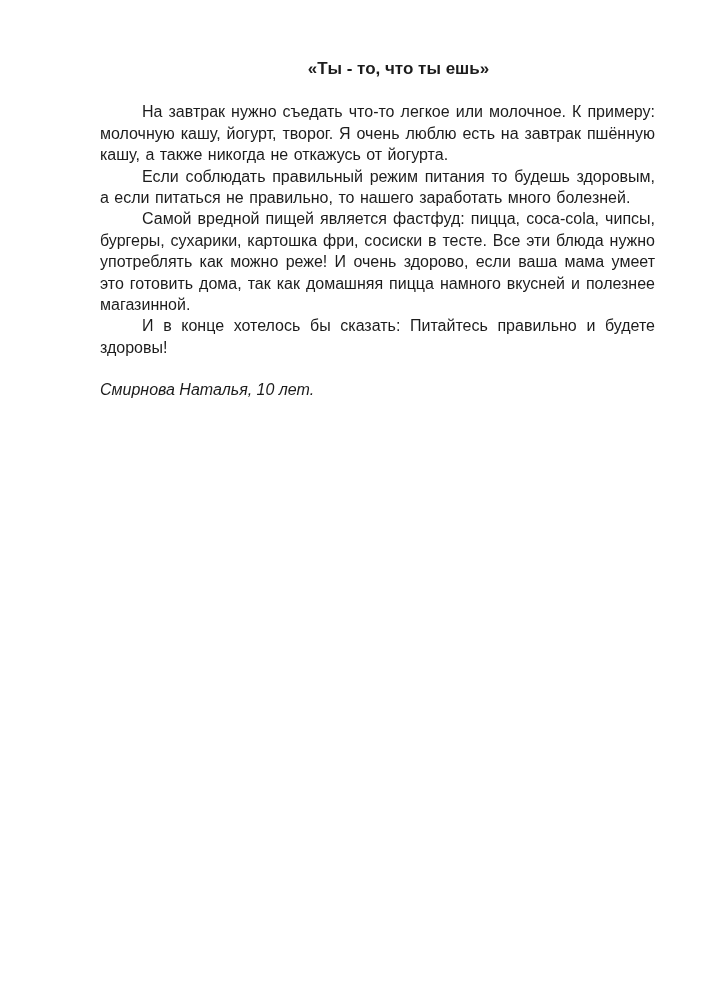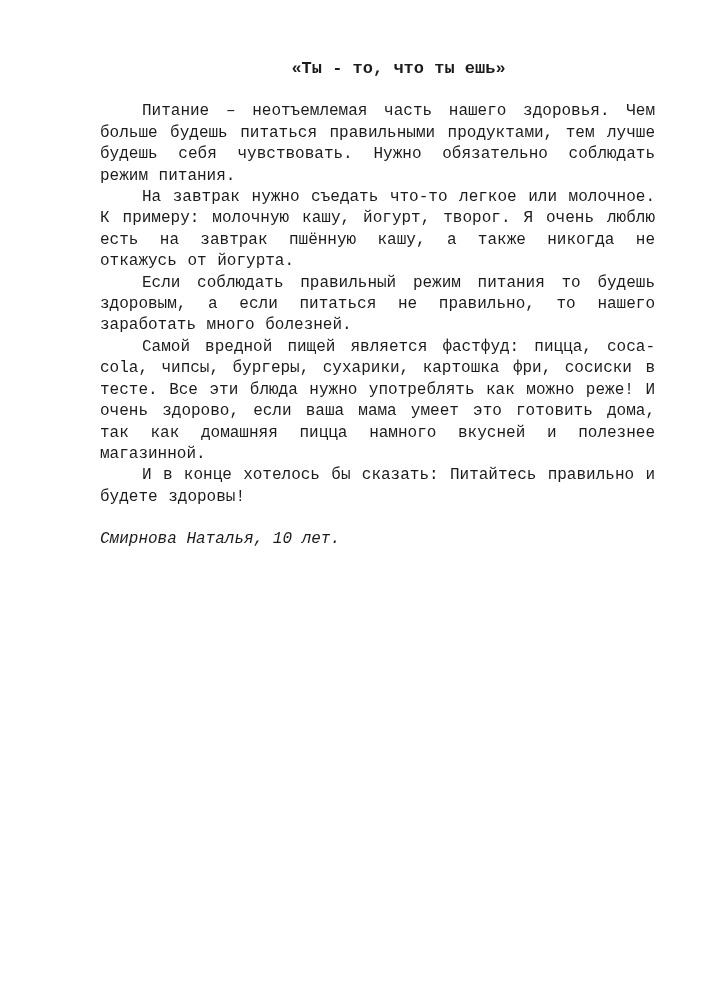--- a/index.html
+++ b/index.html
@@ -7,21 +7,21 @@
     padding: 0;
     background: #ffffff;
   }
   .page {
     position: relative;
     width: 707px;
     height: 1000px;
     background: #ffffff;
     box-sizing: border-box;
     padding: 58px 52px 0 100px;
-    font-family: Liberation Mono, monospace;
+    font-family: Liberation Sans, sans-serif;
     color: #1c1c1c;
     overflow: hidden;
   }
   .doc-title {
     font-size: 17px;
     font-weight: bold;
     text-align: center;
     text-indent: 42px;
     line-height: 21.4px;
     margin: 0 0 22px 0;
@@ -42,21 +42,20 @@
     text-align: left;
   }
 </style>
 </head>
 <body>
 
 <div class="page">
   <h1 class="doc-title">«Ты - то, что ты ешь»</h1>
 
   <div class="doc-body">
-    <p>Питание – неотъемлемая часть нашего здоровья. Чем больше будешь питаться правильными продуктами, тем лучше будешь себя чувствовать. Нужно обязательно соблюдать режим питания.</p>
     <p>На завтрак нужно съедать что-то легкое или молочное. К примеру: молочную кашу, йогурт, творог. Я очень люблю есть на завтрак пшённую кашу, а также никогда не откажусь от йогурта.</p>
     <p>Если соблюдать правильный режим питания то будешь здоровым, а если питаться не правильно, то нашего заработать много болезней.</p>
     <p>Самой вредной пищей является фастфуд: пицца, coca-cola, чипсы, бургеры, сухарики, картошка фри, сосиски в тесте. Все эти блюда нужно употреблять как можно реже! И очень здорово, если ваша мама умеет это готовить дома, так как домашняя пицца намного вкусней и полезнее магазинной.</p>
     <p>И в конце хотелось бы сказать: Питайтесь правильно и будете здоровы!</p>
   </div>
 
   <div class="signature">Смирнова Наталья, 10 лет.</div>
 </div>
 
 </body></html>

